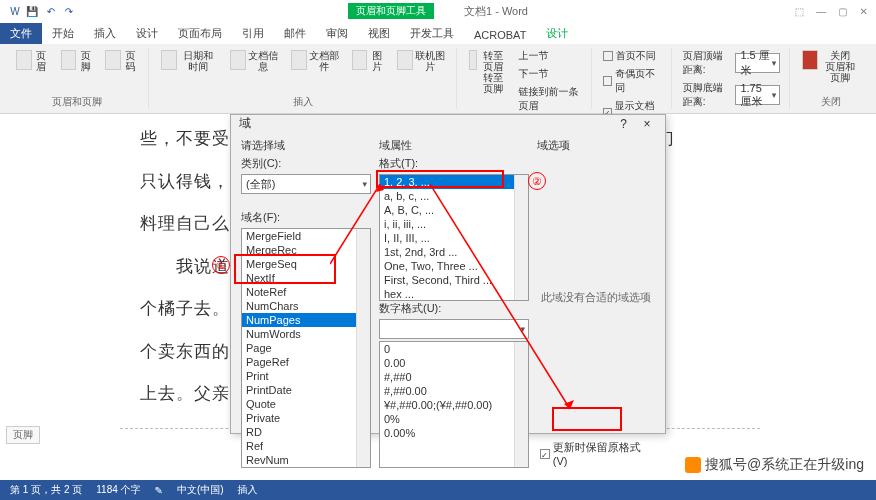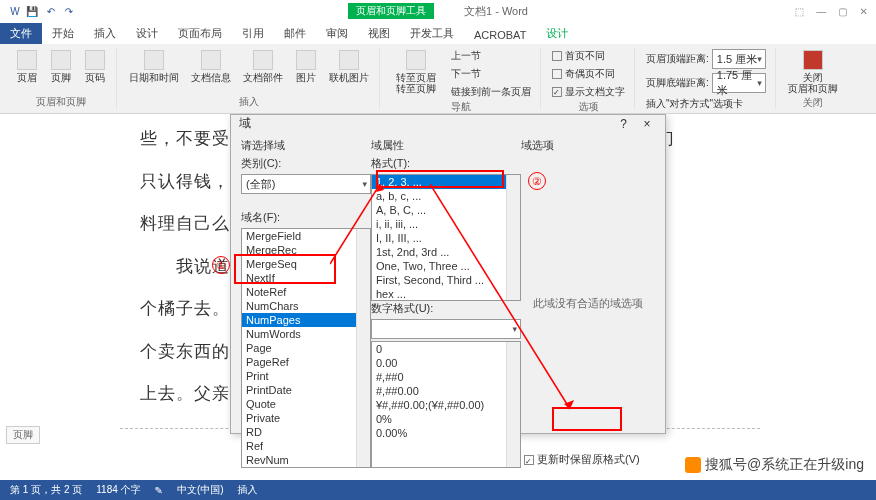--- a/index.html
+++ b/index.html
@@ -12,37 +12,37 @@
 .win-controls{margin-left:auto;display:flex;gap:12px;color:#888;font-size:10px}
 .tabs{height:22px;background:#fff;display:flex;align-items:flex-end;padding-left:0}
 .tab{padding:3px 10px;font-size:11px;color:#444;cursor:pointer}
 .tab.file{background:#2b579a;color:#fff}
 .tab.active{color:#00b150}
 .ribbon{height:70px;background:#f1f1f1;border-bottom:1px solid #d4d4d4;display:flex;padding:4px 6px;gap:2px}
 .rgroup{display:flex;flex-direction:column;align-items:center;padding:0 6px;border-right:1px solid #e2e2e2}
 .rgroup:last-child{border-right:none}
 .rgroup-row{display:flex;gap:4px;align-items:flex-start;flex:1}
 .rgroup-label{font-size:10px;color:#666;margin-top:auto}
-.rbtn{display:flex;flex-direction:column;align-items:center;gap:2px;padding:2px 4px;min-width:30px}
+.rbtn{display:flex;gap:2px;padding:2px 4px;min-width:30px}
 .rbtn-icon{width:20px;height:20px;background:#e8e8e8;border:1px solid #ccc}
 .rbtn-label{font-size:10px;text-align:center;line-height:1.1}
 .rsmall{display:flex;flex-direction:column;gap:2px;font-size:10px}
 .rsmall-item{display:flex;align-items:center;gap:3px;padding:1px 3px}
 .chk{width:10px;height:10px;border:1px solid #888;display:inline-block}
 .chk.on::after{content:"✓";font-size:8px;position:relative;top:-2px;left:0}
 .doc-area{position:relative;height:360px;background:#fff;overflow:hidden}
 .page{position:absolute;left:120px;top:0;width:640px;height:400px;background:#fff}
 .body-text{font-family:"SimSun",serif;font-size:17px;color:#333;line-height:2.5;padding:4px 20px;letter-spacing:1px}
 .footer-ruler{position:absolute;bottom:24px;left:120px;width:640px;height:22px;border-top:1px dashed #bbb;display:flex;align-items:center;justify-content:center;font-family:SimSun;font-size:13px}
 .footer-tag{position:absolute;bottom:48px;left:0;background:#f8f8f8;border:1px solid #ccc;padding:1px 6px;font-size:10px;color:#666}
 .dialog{position:absolute;left:230px;top:92px;width:436px;height:320px;background:#f0f0f0;border:1px solid #aaa;box-shadow:2px 2px 8px rgba(0,0,0,.2);display:flex;flex-direction:column}
 .dlg-title{height:26px;display:flex;align-items:center;padding:0 8px;font-size:12px}
 .dlg-title-text{flex:1}
 .dlg-close{width:20px;text-align:center;cursor:pointer}
-.dlg-body{flex:1;display:flex;padding:6px 10px;}
+.dlg-body{flex:1;display:flex;padding:6px 10px;gap:8px}
 .dlg-col{display:flex;flex-direction:column}
 .col1{width:130px}
 .col2{width:150px}
 .col3{flex:1}
 .dlg-label{font-size:11px;margin-bottom:3px;color:#333}
 .combo{height:20px;border:1px solid #999;background:#fff;display:flex;align-items:center;padding:0 4px;font-size:11px;position:relative}
 .combo::after{content:"▾";position:absolute;right:3px;font-size:9px;color:#555}
 .listbox{border:1px solid #999;background:#fff;flex:1;overflow:hidden;font-size:11px;position:relative}
 .listbox-inner{overflow-y:auto;height:100%}
 .li{padding:1px 4px;cursor:default}

